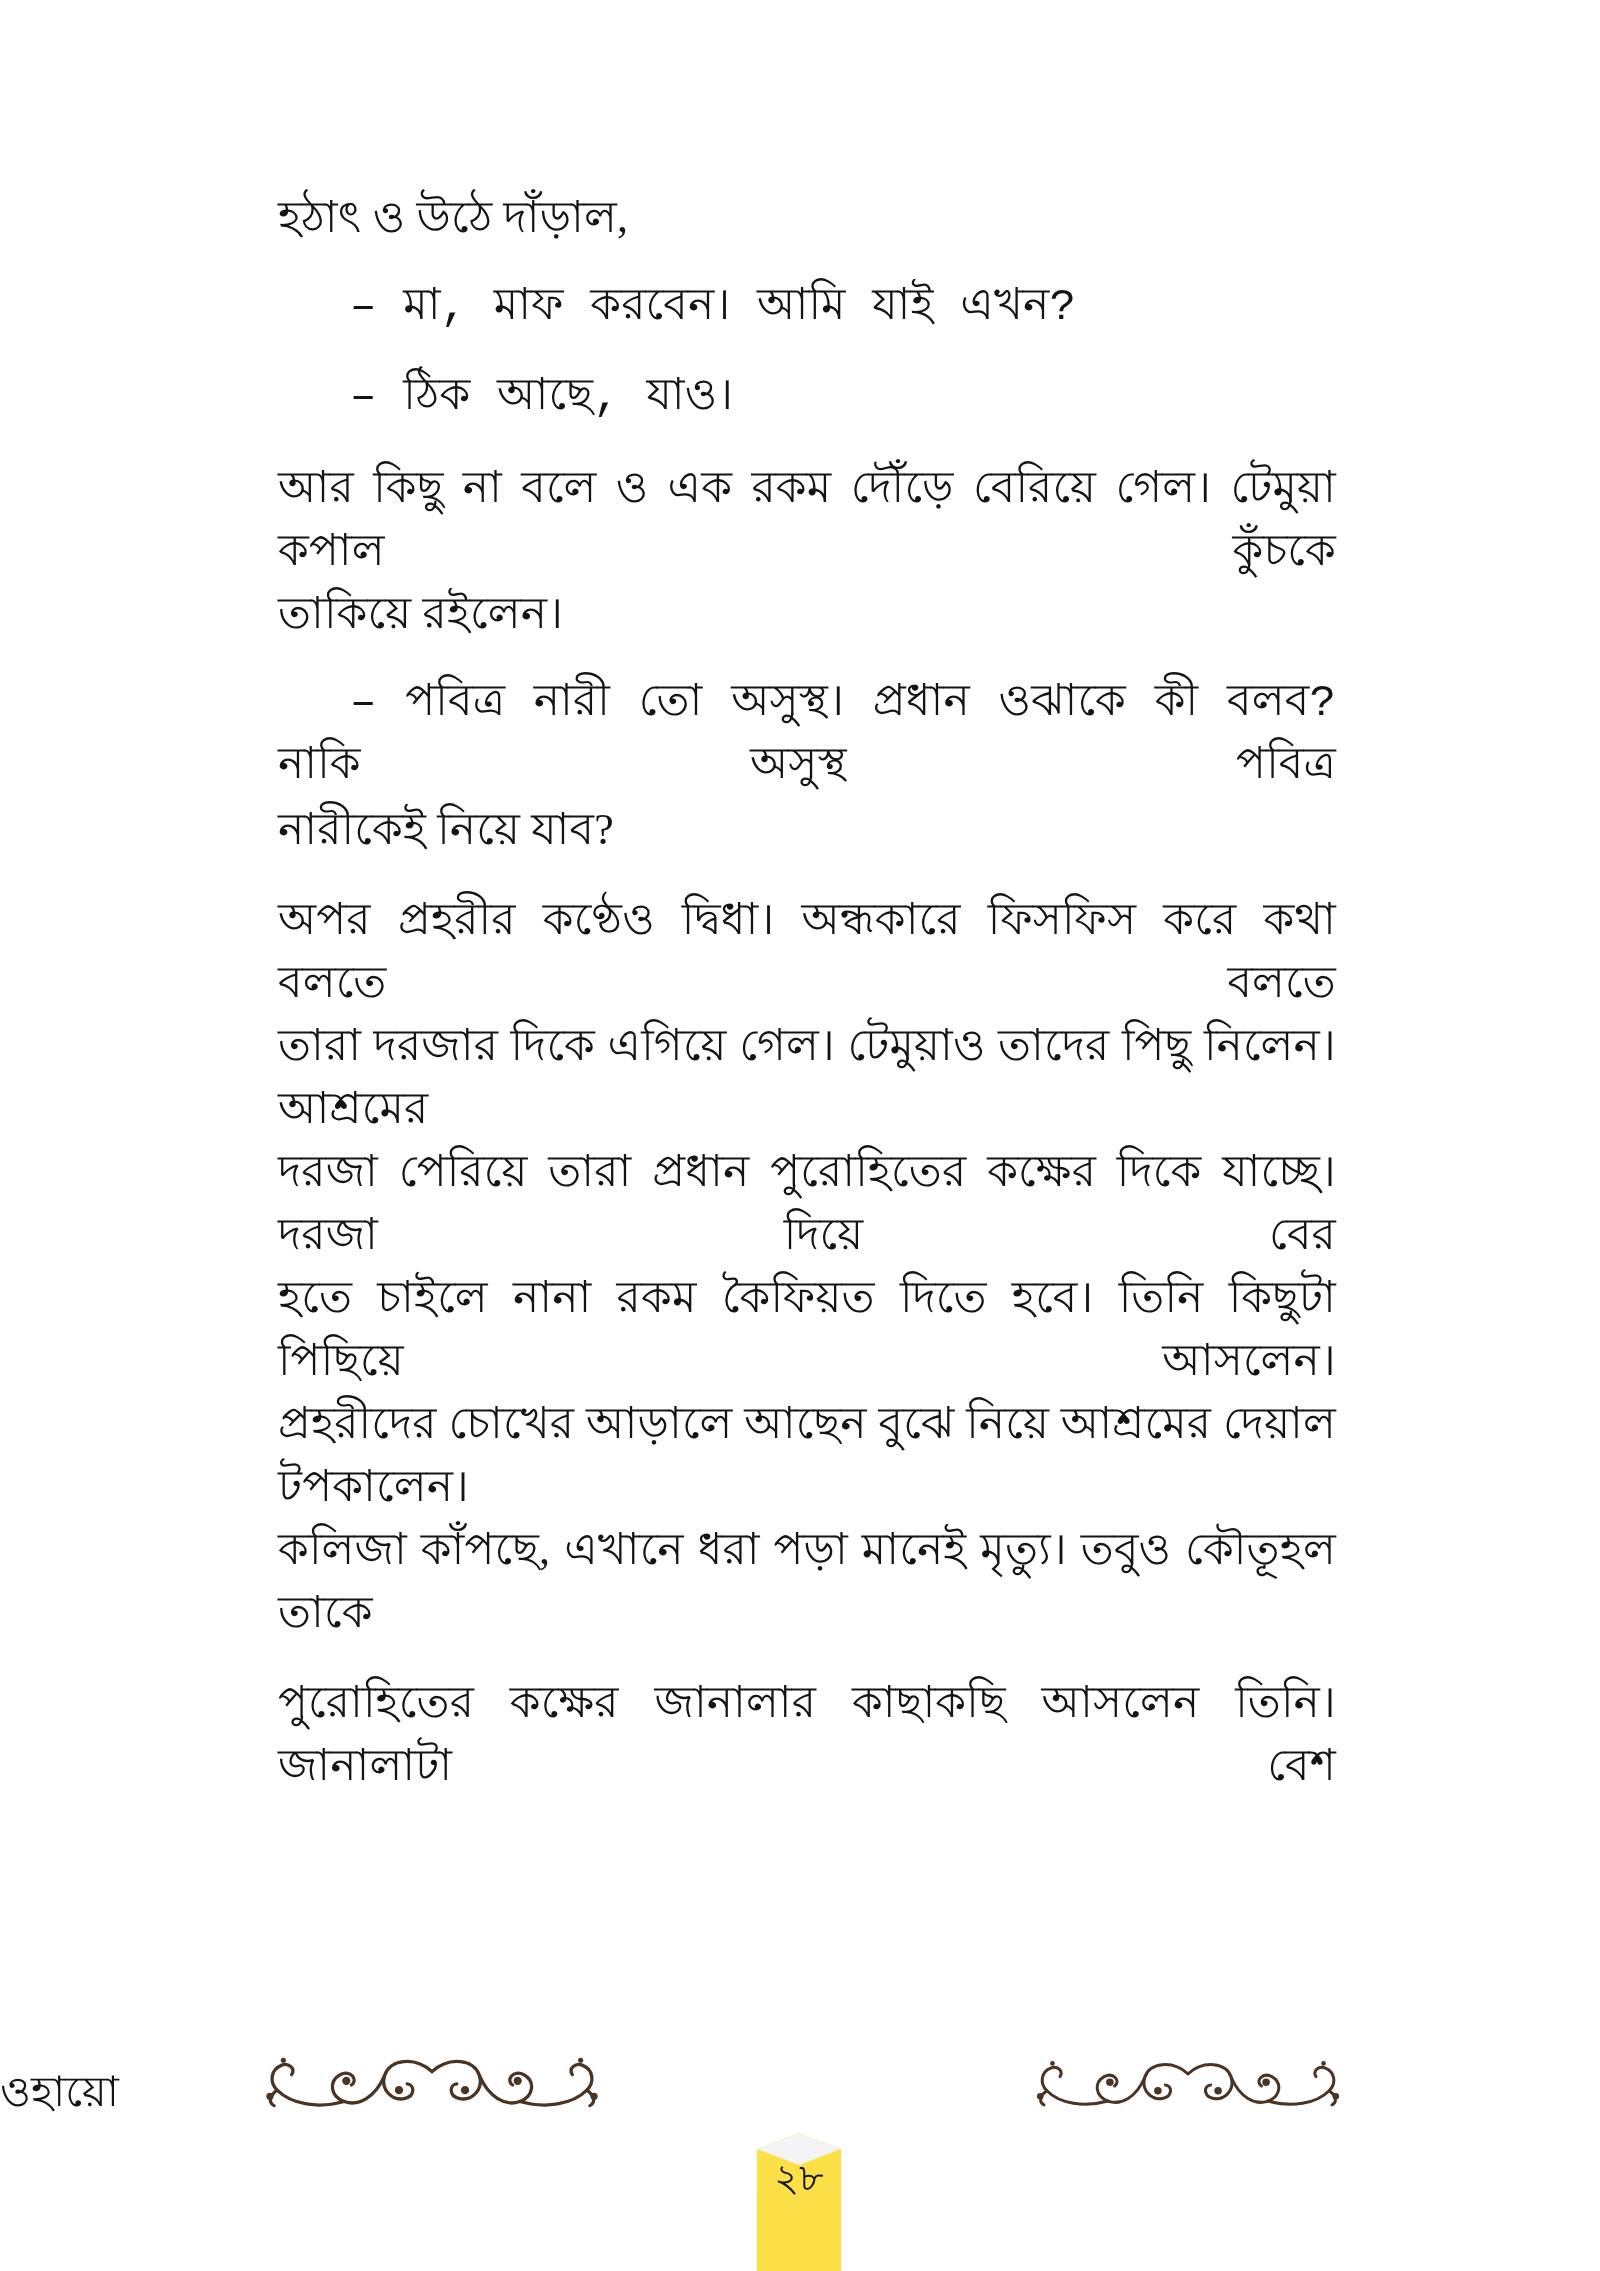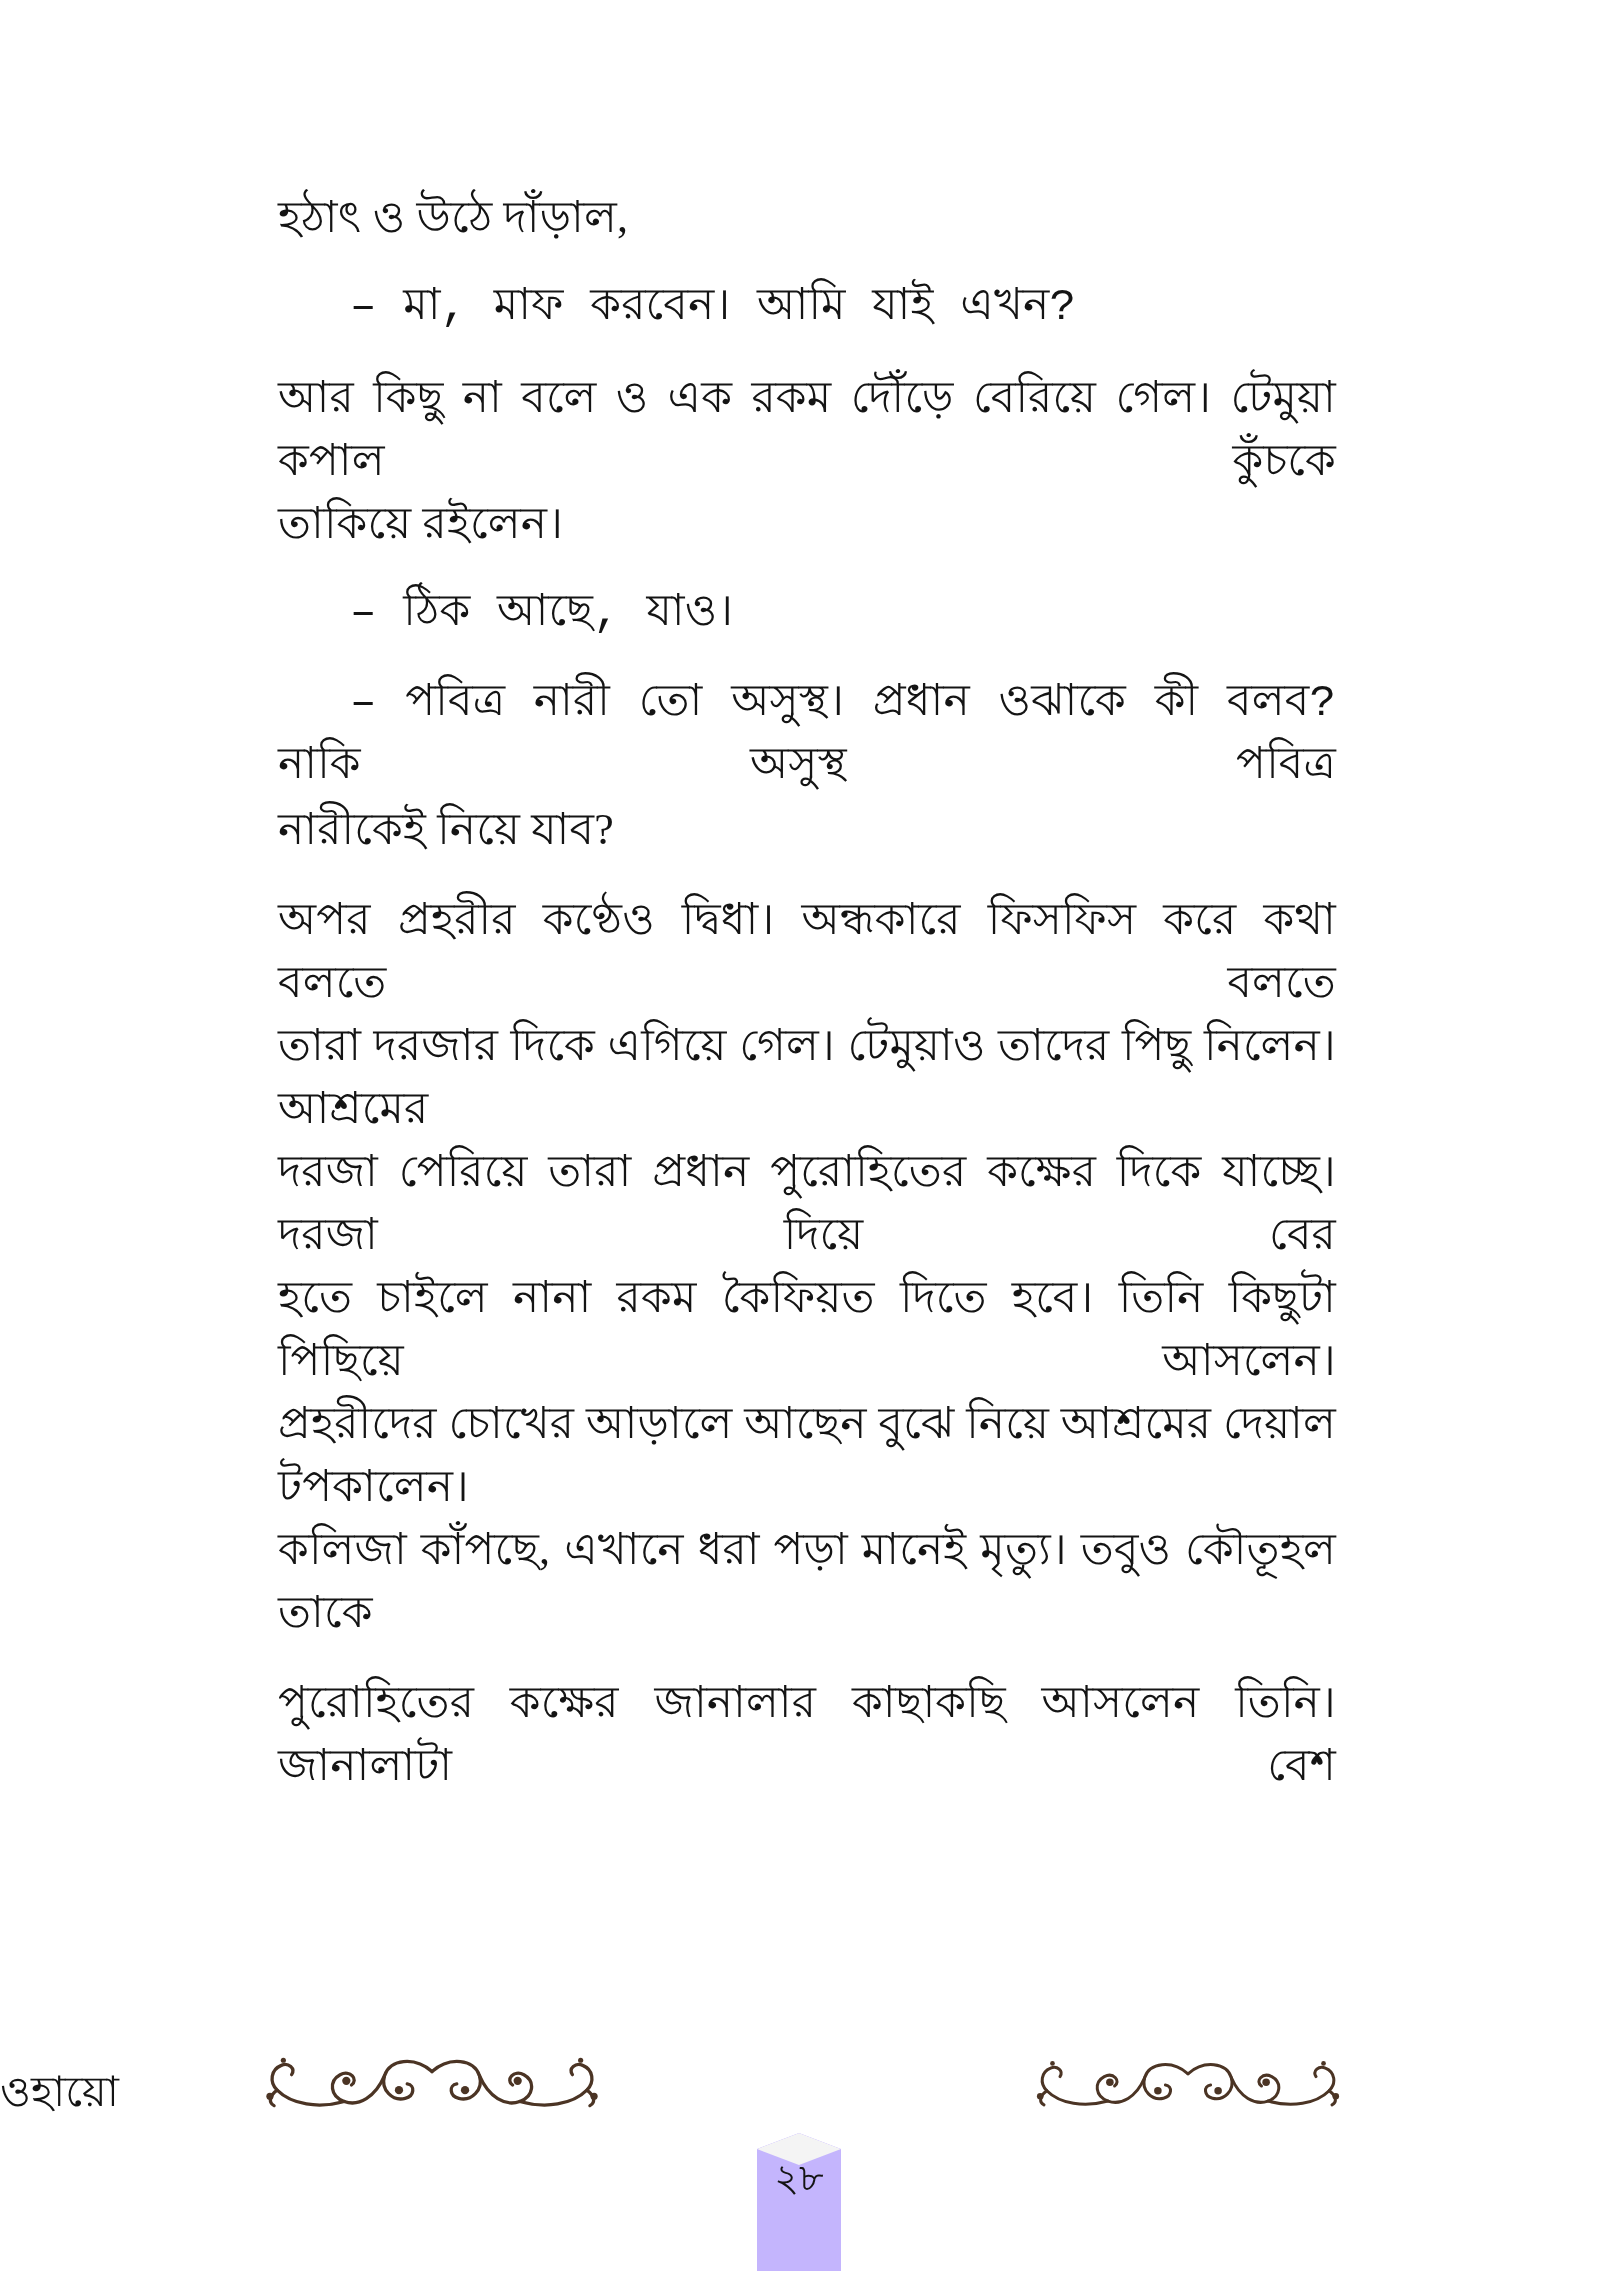--- a/index.html
+++ b/index.html
@@ -41,21 +41,21 @@
     font-size: 42px;
     line-height: 48px;
     color: #141414;
   }
   .ribbon {
     position: absolute;
     left: 757px;
     top: 2133px;
     width: 84px;
     height: 138px;
-    background: #c4b5fd;
+    background: #fde047;
     clip-path: polygon(0 16px, 50% 0, 100% 16px, 100% 100%, 0 100%);
     text-align: center;
   }
   .ribbon-cap {
     position: absolute;
     top: 0; left: 0;
     width: 100%; height: 32px;
     background: #f4f4f4;
     clip-path: polygon(0 50%, 50% 0, 100% 50%, 50% 100%);
   }
@@ -106,27 +106,27 @@
   <main class="body-text">
 
     <p class="para">
       <span class="line end">হঠাৎ ও উঠে দাঁড়াল,</span>
     </p>
 
     <p class="para indent">
       <span class="line end">– মা, মাফ করবেন। আমি যাই এখন?</span>
     </p>
 
+    <p class="para indent">
+      <span class="line end">– ঠিক আছে, যাও।</span>
+    </p>
+
     <p class="para">
       <span class="line fill">আর কিছু না বলে ও এক রকম দৌঁড়ে বেরিয়ে গেল। টেমুয়া কপাল কুঁচকে</span>
       <span class="line end">তাকিয়ে রইলেন।</span>
-    </p>
-
-    <p class="para indent">
-      <span class="line end">– ঠিক আছে, যাও।</span>
     </p>
 
 
 
     <p class="para indent">
       <span class="line fill">– পবিত্র নারী তো অসুস্থ। প্রধান ওঝাকে কী বলব? নাকি অসুস্থ পবিত্র</span>
       <span class="line end">নারীকেই নিয়ে যাব?</span>
     </p>
 
     <p class="para">

